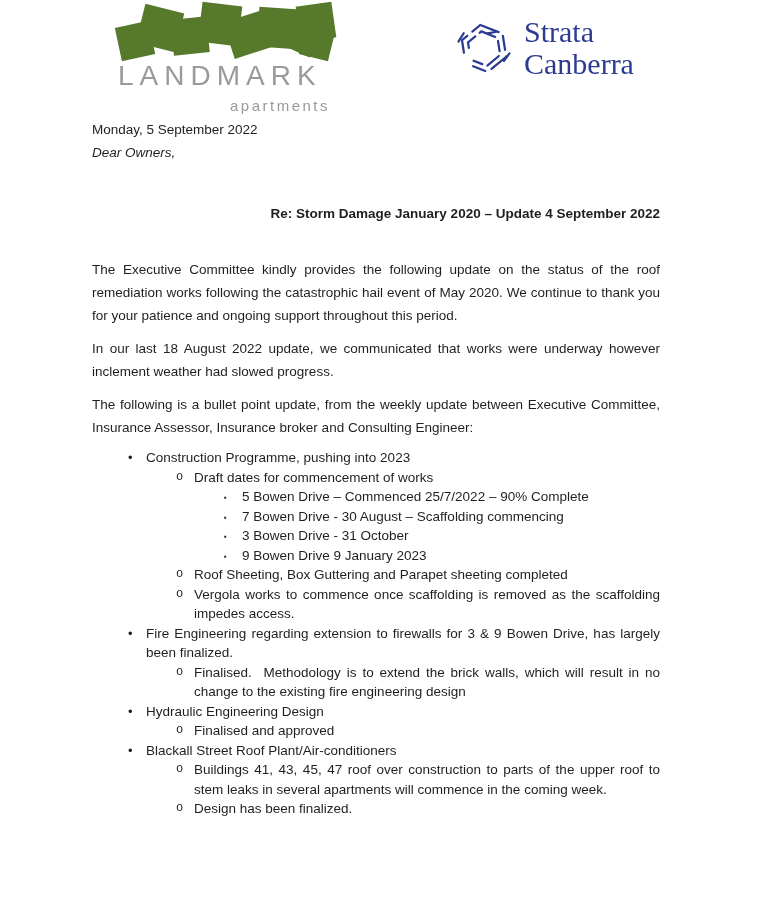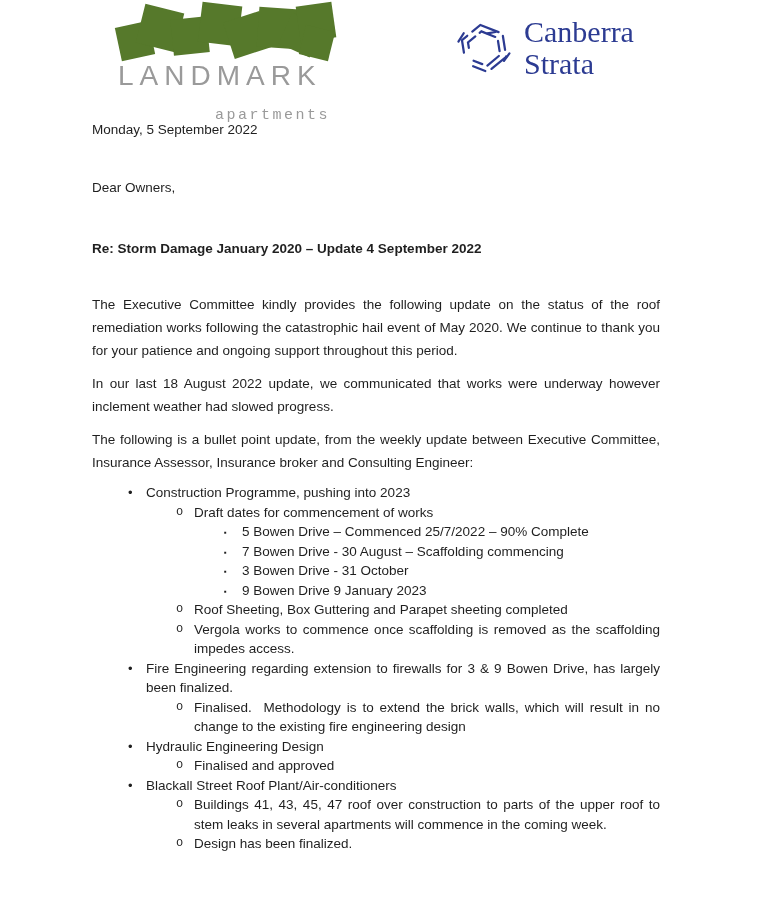--- a/index.html
+++ b/index.html
@@ -15,36 +15,36 @@
   header{position:relative;height:104px;}
   .lm-logo{position:absolute;left:118px;top:4px;width:214px;}
   .lm-squares{position:relative;height:56px;}
   .lm-squares span{position:absolute;background:var(--green,#56792b);display:block;}
   .lm-name{
     font-size:28px;letter-spacing:6px;color:var(--logo_gray,#9a9a9a);
     line-height:1;white-space:nowrap;margin-top:2px;font-weight:400;
   }
   .lm-sub{
     font-size:15px;letter-spacing:2.5px;color:var(--logo_gray,#9a9a9a);
-    text-align:right;line-height:1;margin-top:18px;padding-right:2px;font-family:Liberation Mono, monospace;
+    text-align:right;line-height:1;margin-top:8px;padding-right:2px;
   }
   .cs-logo{position:absolute;left:456px;top:16px;display:flex;align-items:center;gap:12px;}
   .cs-icon{width:56px;height:60px;}
   .cs-text{
     font-family:"Liberation Serif","DejaVu Serif",serif;
     color:var(--blue,#2c3b92);font-size:30px;line-height:1.05;font-weight:500;
   }
   .cs-text div{white-space:nowrap;}
 
   
   main{padding:0 120px 0 92px;font-size:13.5px;}
   main p{margin:0;line-height:23px;}
   .date{margin-top:14px;}
-  .salutation{margin-top:35px;}
-  .subject{margin-top:38px;font-weight:bold;text-align:left;}
+  .salutation{font-style:italic;}
+  .subject{margin-top:38px;font-weight:bold;text-align:right;}
   .para{text-align:justify;}
   .p0{margin-top:33px;}
   .p1{margin-top:10px;}
   .p2{margin-top:10px;}
 
   ul.blist{list-style:none;margin:9px 0 0 0;padding:0;}
   ul.blist li{
     position:relative;line-height:19.5px;text-align:justify;margin:0;
   }
   li .mk{position:absolute;top:0;color:var(--text,#1f1f1f);}
@@ -85,22 +85,22 @@
       <svg class="cs-icon" viewBox="0 0 60 64">
         <g fill="none" stroke="#2c3b92" stroke-width="2.4" stroke-linecap="round" transform="rotate(-9 30 32)">
           <polygon points="30,7 52,20 52,45 30,58 8,45 8,20" stroke-dasharray="21 7 15 7 21 8 14 20"></polygon>
           <polygon points="30,14 46,23.5 46,42 30,51.5 14,42 14,23.5" stroke-dasharray="16 6 11 6 16 6 10 16"></polygon>
           <line x1="36" y1="17" x2="45" y2="17"></line>
           <line x1="49" y1="49" x2="56" y2="42"></line>
           <line x1="4" y1="21" x2="11" y2="13"></line>
         </g>
       </svg>
       <div class="cs-text">
+        <div>Strata</div>
         <div>Canberra</div>
-        <div>Strata</div>
       </div>
     </div>
   </header>
 
   <main>
     <p class="date">Monday, 5 September 2022</p>
     <p class="salutation">Dear Owners,</p>
     <p class="subject">Re: Storm Damage January 2020 – Update 4 September 2022</p>
 
     <p class="para p0">The Executive Committee kindly provides the following update on the status of the roof remediation works following the catastrophic hail event of May 2020. We continue to thank you for your patience and ongoing support throughout this period.</p>

